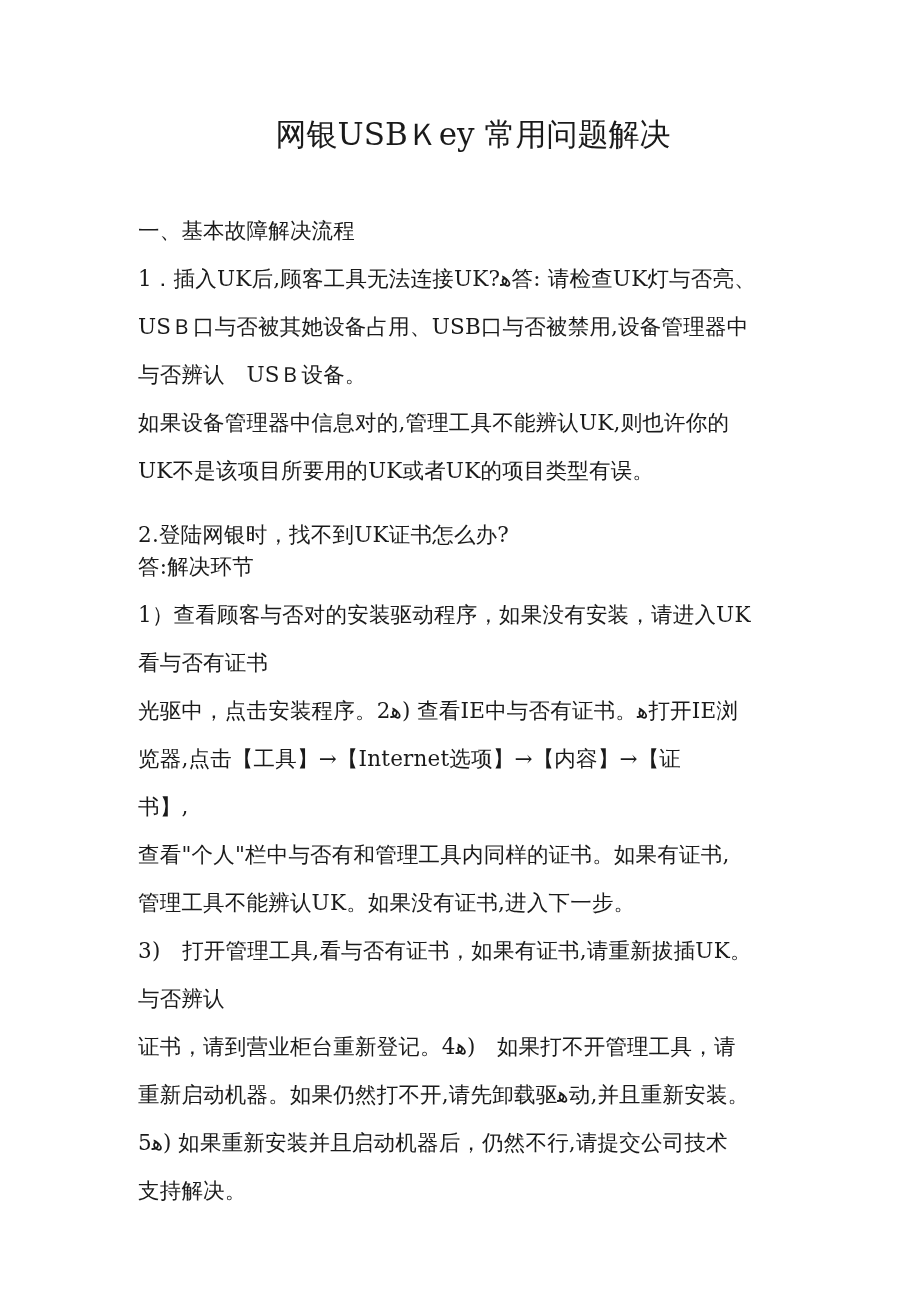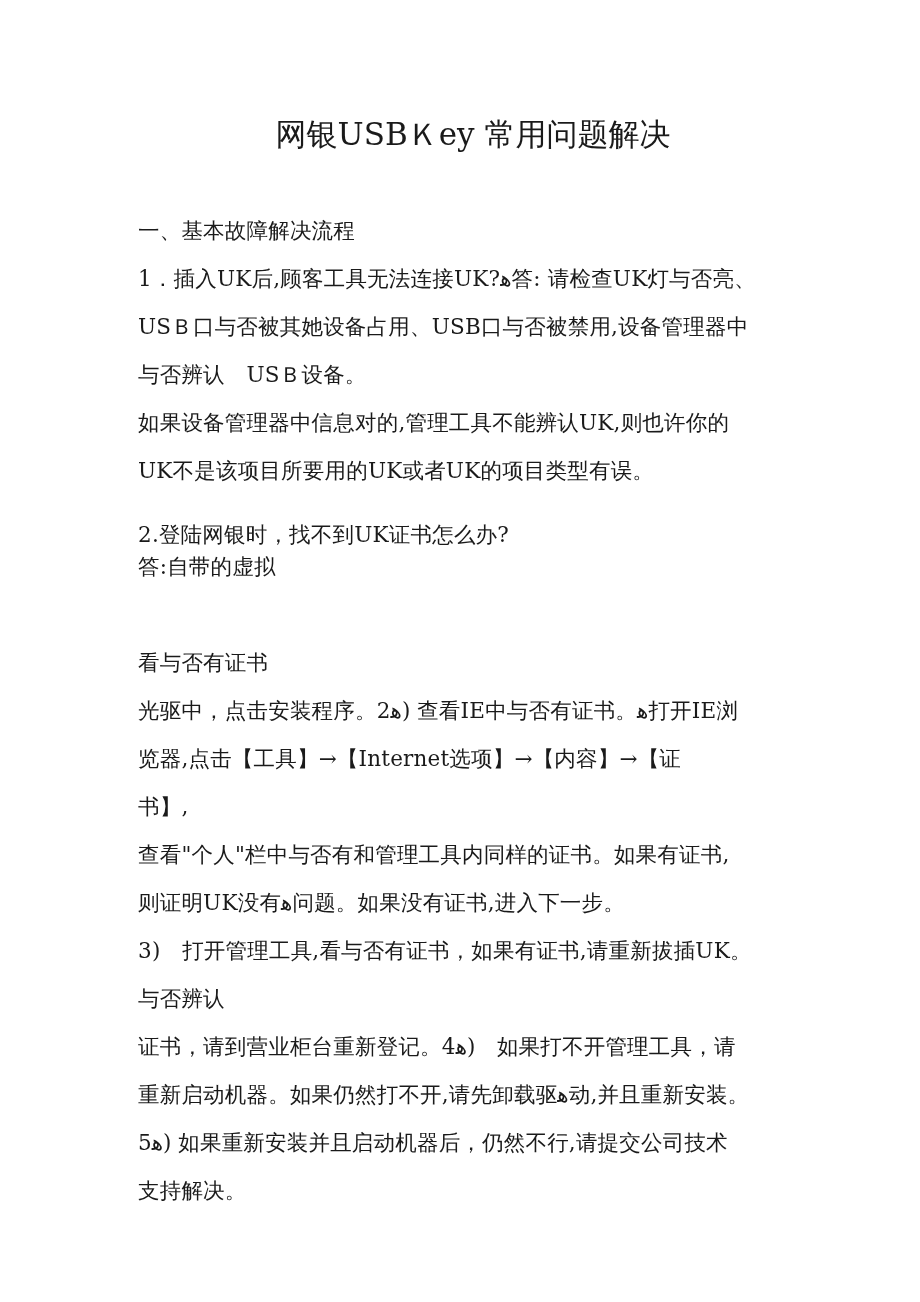--- a/index.html
+++ b/index.html
@@ -17,26 +17,27 @@
 <div class="page">
   <div class="title">网银USBＫey 常用问题解决</div>
 
   <div class="line" style="top:168px">一、基本故障解决流程</div>
   <div class="line" style="top:216px">1．插入UK后,顾客工具无法连接UK?ﻫ答: 请检查UK灯与否亮、</div>
   <div class="line" style="top:264px">USＢ口与否被其她设备占用、USB口与否被禁用,设备管理器中</div>
   <div class="line" style="top:312px">与否辨认　USＢ设备。</div>
   <div class="line" style="top:360px">如果设备管理器中信息对的,管理工具不能辨认UK,则也许你的</div>
   <div class="line" style="top:408px">UK不是该项目所要用的UK或者UK的项目类型有误。</div>
   <div class="line" style="top:472px">2.登陆网银时，找不到UK证书怎么办?</div>
-  <div class="line" style="top:504px">答:自带的虚拟</div>
+  <div class="line" style="top:504px">答:解决环节</div>
+  <div class="line" style="top:552px">1）查看顾客与否对的安装驱动程序，如果没有安装，请进入UK</div>
   <div class="line" style="top:600px">看与否有证书</div>
   <div class="line" style="top:648px">光驱中，点击安装程序。2ﻫ) 查看IE中与否有证书。ﻫ打开IE浏</div>
   <div class="line" style="top:696px">览器,点击【工具】→【Internet选项】→【内容】→【证</div>
   <div class="line" style="top:744px">书】,</div>
   <div class="line" style="top:792px">查看"个人"栏中与否有和管理工具内同样的证书。如果有证书,</div>
-  <div class="line" style="top:840px">则证明UK没有ﻫ问题。如果没有证书,进入下一步。</div>
+  <div class="line" style="top:840px">管理工具不能辨认UK。如果没有证书,进入下一步。</div>
   <div class="line" style="top:888px">3)　打开管理工具,看与否有证书，如果有证书,请重新拔插UK。</div>
   <div class="line" style="top:936px">与否辨认</div>
   <div class="line" style="top:984px">证书，请到营业柜台重新登记。4ﻫ)　如果打不开管理工具，请</div>
   <div class="line" style="top:1032px">重新启动机器。如果仍然打不开,请先卸载驱ﻫ动,并且重新安装。</div>
   <div class="line" style="top:1080px"> 5ﻫ) 如果重新安装并且启动机器后，仍然不行,请提交公司技术</div>
   <div class="line" style="top:1128px">支持解决。</div>
 </div>
 
 </body></html>

